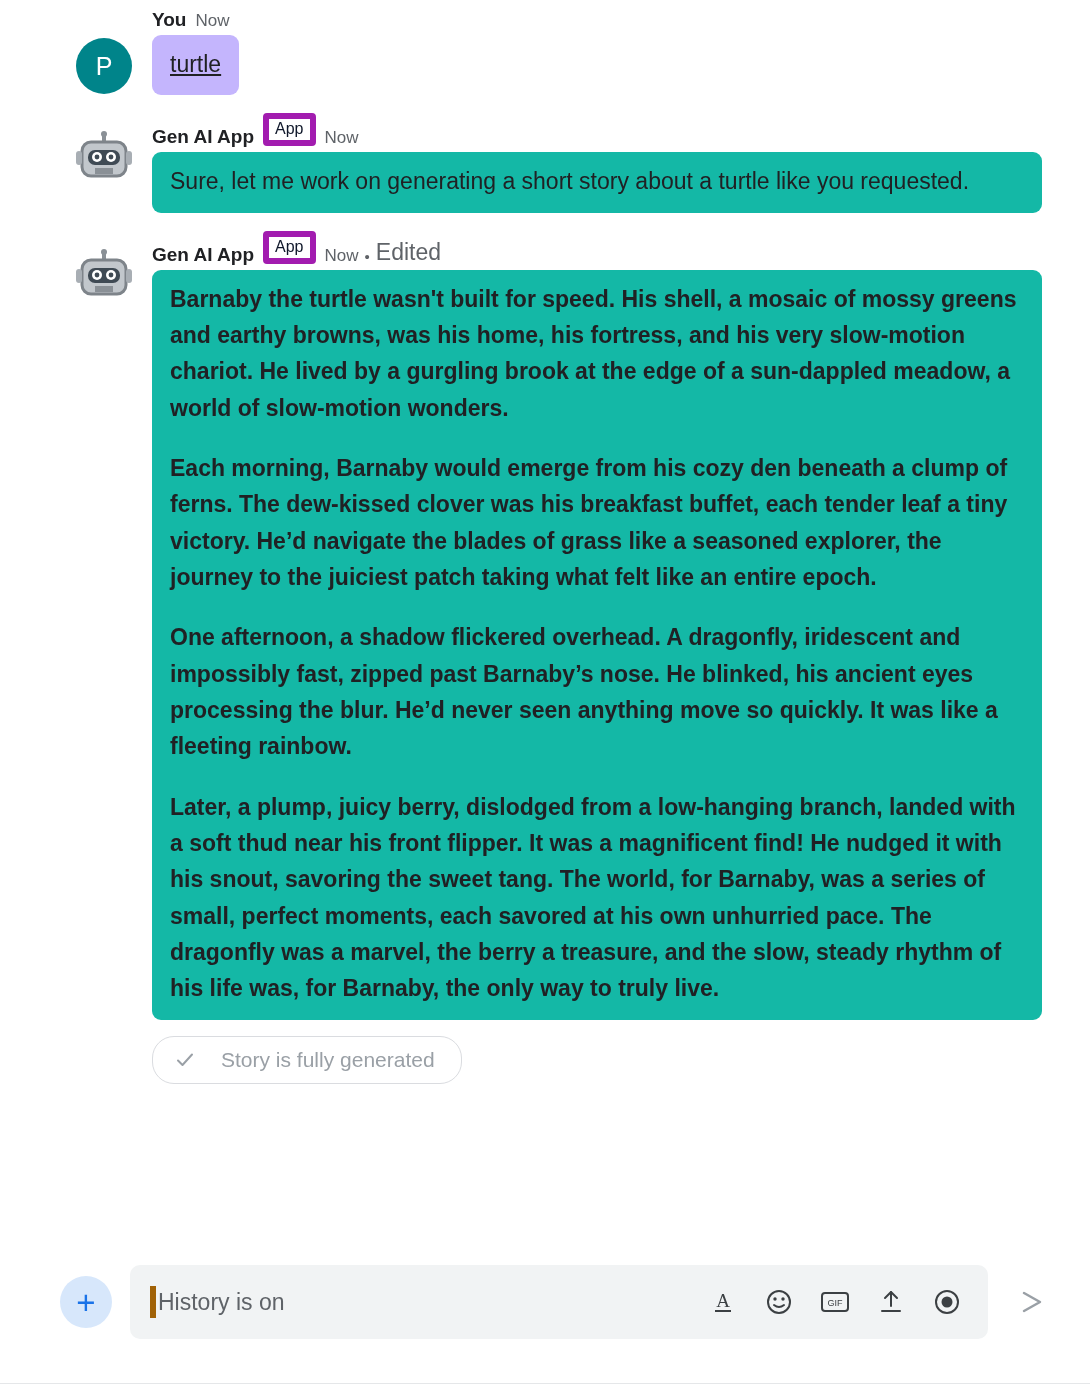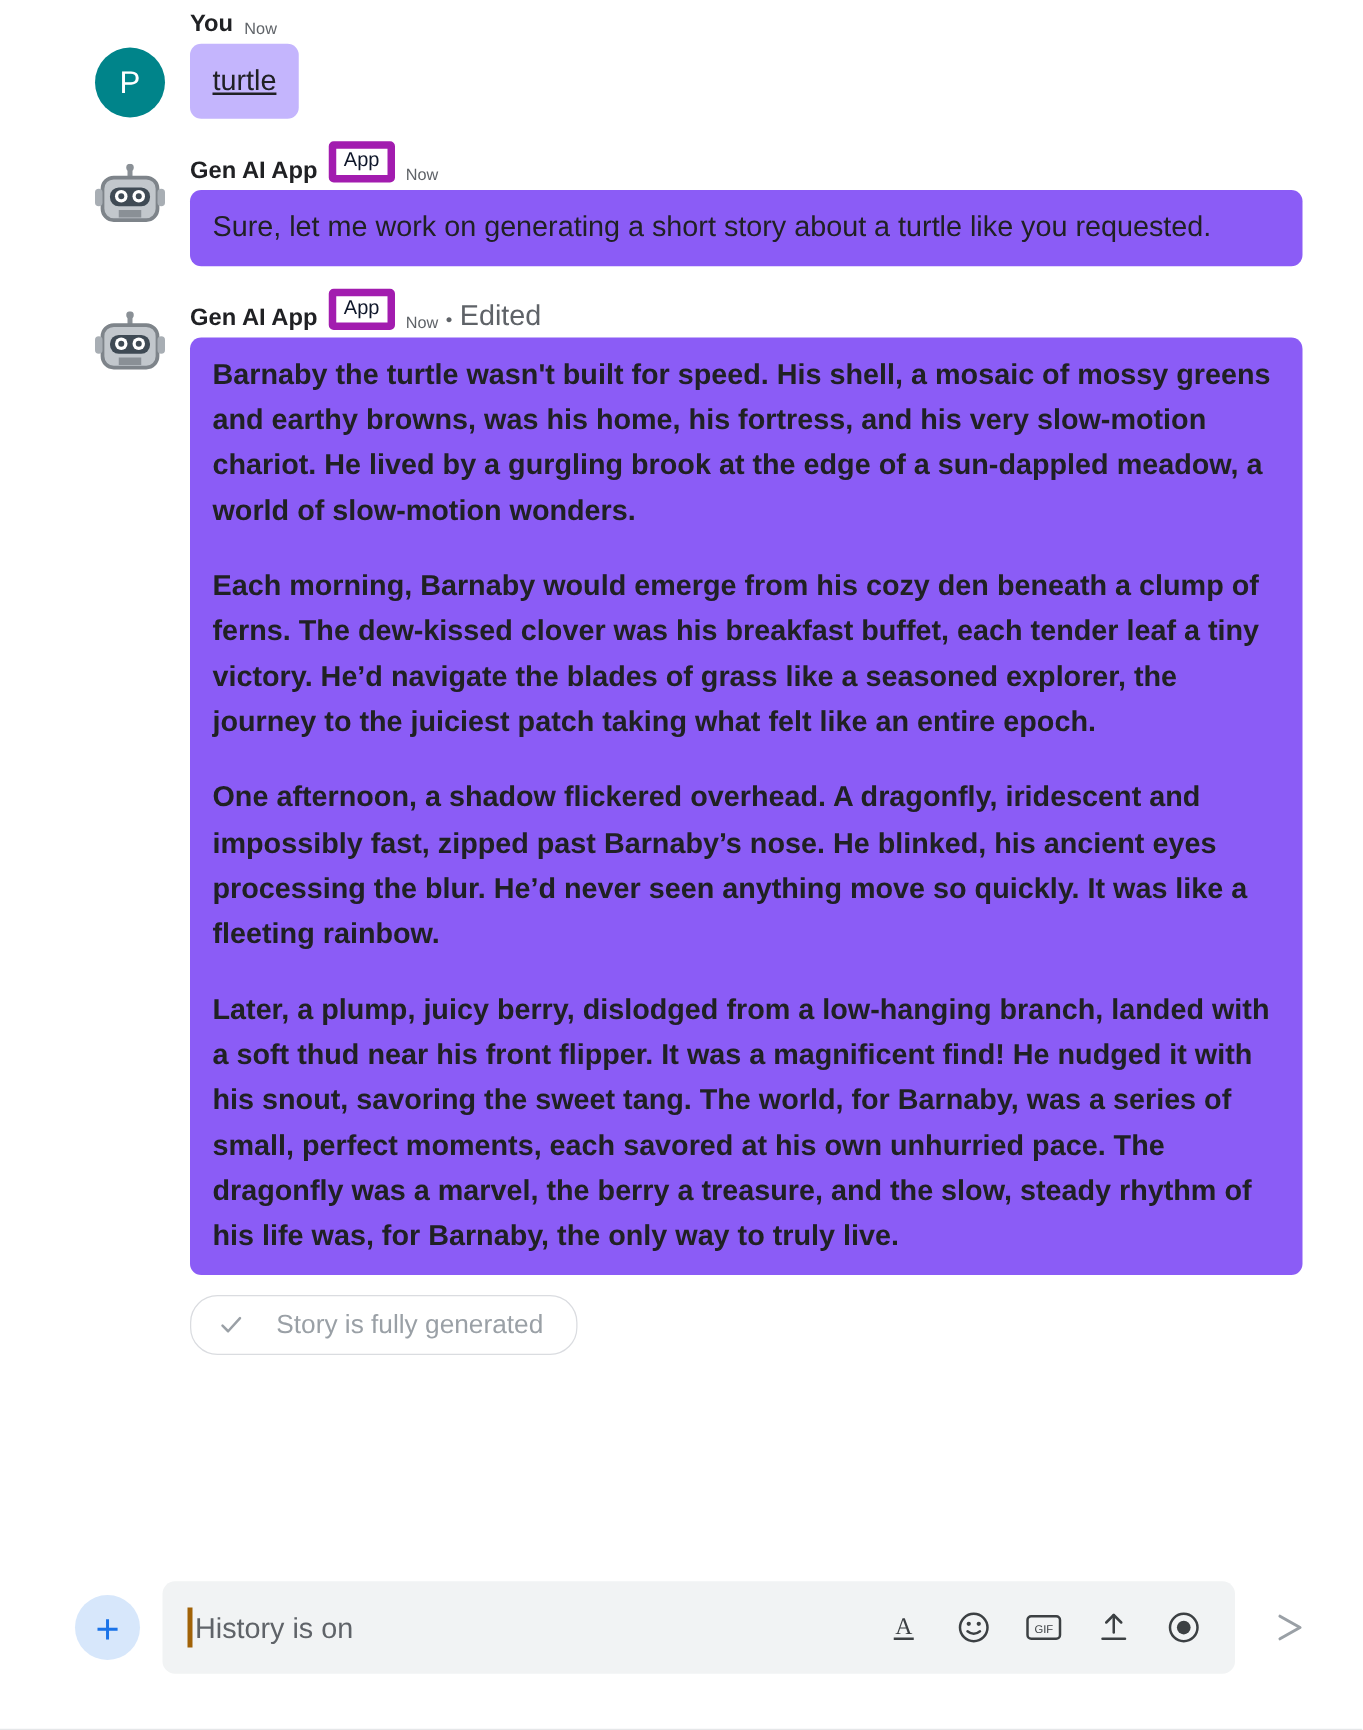--- a/index.html
+++ b/index.html
@@ -73,21 +73,21 @@
   }
   .meta .app-badge {
     font-size: 16px;
     color: #0f172a;
     border: 6px solid #a21caf;
     border-radius: 4px;
     padding: 2px 6px 3px 6px;
     line-height: 1;
   }
   .meta .time {
-    font-size: 13px;
+    font-size: 17px;
     color: #5f6368;
   }
   .meta .dot {
     font-size: 15px;
     color: #5f6368;
     margin: 0 -3px;
   }
   .meta .edited {
     font-size: 23px;
     color: #5f6368;
@@ -102,21 +102,21 @@
     line-height: 1.58;
     color: #202124;
     word-wrap: break-word;
   }
   .bubble.user {
     background: #c4b5fd;
     border-radius: 9px;
     text-decoration: underline;
   }
   .bubble.bot {
-    background: #8b5cf6;
+    background: #14b8a6;
   }
   .bubble.bot.wide { display: block; max-width: 890px; }
   .bubble p { margin: 0 0 24px 0; font-weight: bold; }
   .bubble p:last-child { margin-bottom: 0; }
 
   .status-chip {
     display: inline-flex;
     align-items: center;
     gap: 26px;
     border: 1px solid #dadce0;
@@ -177,21 +177,21 @@
     gap: 14px;
   }
   .input-field {
     flex: 1 1 auto;
     border: none;
     outline: none;
     background: transparent;
     font-size: 23px;
     font-family: "Liberation Sans", sans-serif;
     color: #202124;
-    border-left: 4px solid #a16207;
+    border-left: 6px solid #a16207;
     padding-left: 2px;
     height: 32px;
   }
   .input-field::placeholder { color: #5f6368; }
 
   .tools { display: flex; align-items: center; gap: 26px; padding-right: 4px; }
   .tool-icon {
     width: 30px; height: 30px;
     display: flex; align-items: center; justify-content: center;
     color: #3c4043;

